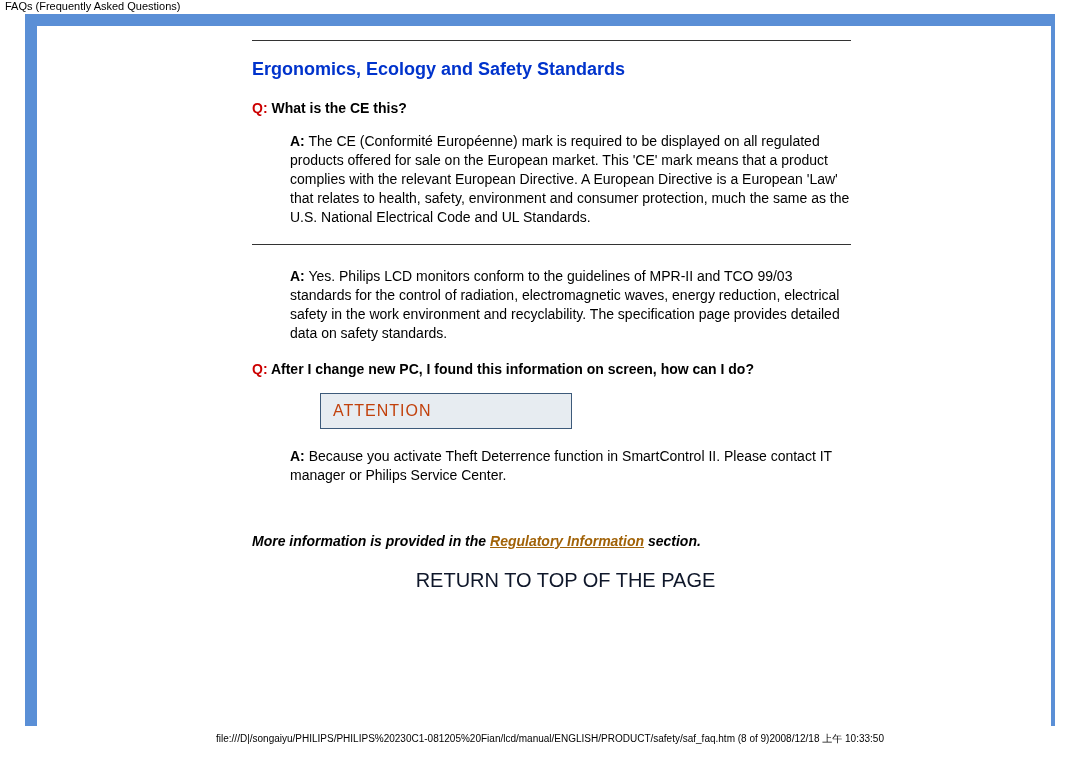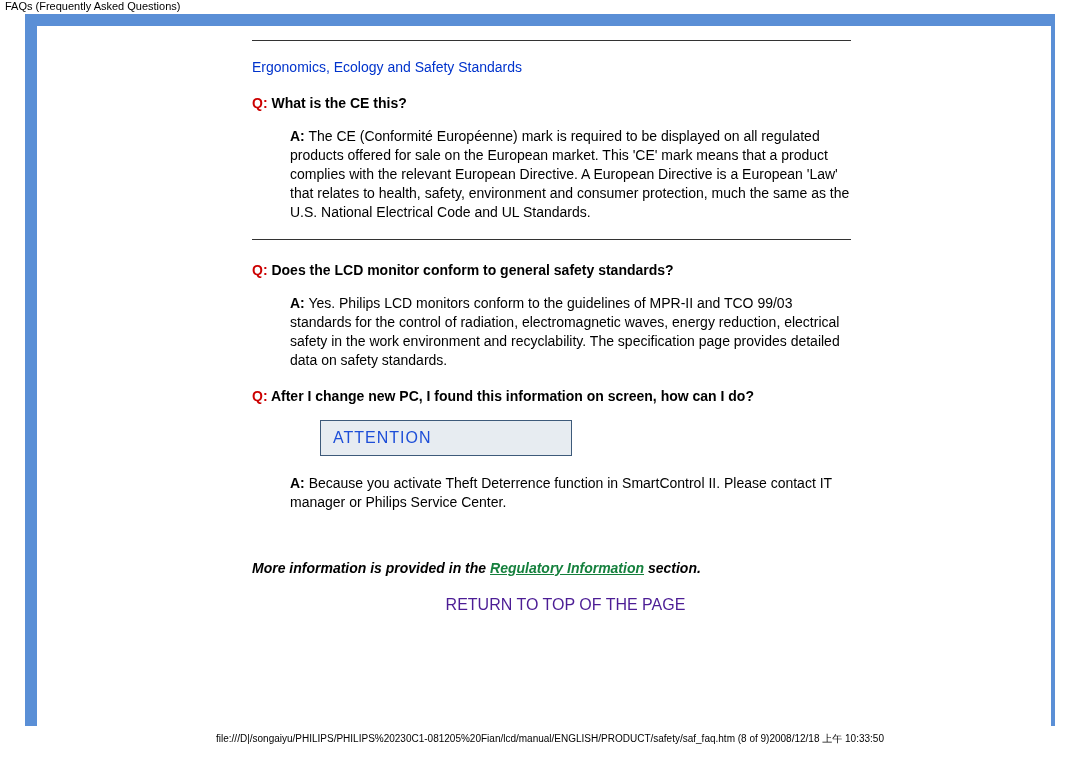--- a/index.html
+++ b/index.html
@@ -31,22 +31,22 @@
     padding: 10px 0 20px 0;
   }
   .top-rule {
     border: none;
     border-top: 1px solid #333;
     margin: 4px 0 18px 0;
     width: 100%;
   }
   .section-heading {
     color: #0033cc;
-    font-weight: normal;
-    font-size: 14px;
+    font-weight: bold;
+    font-size: 18px;
     margin-bottom: 20px;
   }
   .q-line {
     font-weight: bold;
     margin-bottom: 16px;
   }
   .q-prefix {
     color: #cc0000;
     font-weight: bold;
   }
@@ -67,49 +67,49 @@
     margin: 14px 0 18px 68px;
   }
   .attention-box {
     width: 250px;
     border: 1px solid #3d5a7a;
     background: #7e92ae;
     font-family: Arial, sans-serif;
   }
   .attention-header {
     background: #e7ecf1;
-    color: #1d4ed8;
+    color: #c2410c;
     font-size: 16px;
     padding: 8px 12px;
     letter-spacing: 1px;
   }
   .attention-body {
     color: #b8c4d0;
     font-size: 14px;
     padding: 30px 12px 40px 22px;
   }
   .more-info {
     font-style: italic;
     font-weight: bold;
     margin-top: 48px;
     margin-bottom: 20px;
   }
   .reg-link {
-    color: #15803d;
+    color: #a16207;
     font-style: italic;
     font-weight: bold;
   }
   .return-link {
     text-align: center;
     margin-top: 10px;
   }
   .return-link a {
-    color: #4c1d95;
+    color: #0f172a;
     text-decoration: none;
-    font-size: 16px;
+    font-size: 20px;
     margin-left: 28px;
   }
   .footer-path {
     font-size: 10px;
     color: #000;
     padding: 6px 5px 12px 25px;
     text-align: center;
   }
 </style>
 </head>
@@ -126,23 +126,20 @@
 
     <div class="q-line">
       <span class="q-prefix">Q:</span><span> What is the CE this?</span>
     </div>
     <div class="answer-block">
       <span class="a-prefix">A:</span><span> The CE (Conformité Européenne) mark is required to be displayed on all regulated products offered for sale on the European market. This 'CE' mark means that a product complies with the relevant European Directive. A European Directive is a European 'Law' that relates to health, safety, environment and consumer protection, much the same as the U.S. National Electrical Code and UL Standards.</span>
     </div>
 
     <hr class="mid-rule">
 
-    <div class="q-line">
-      <span class="q-prefix">Q:</span><span> Does the LCD monitor conform to general safety standards?</span>
-    </div>
     <div class="answer-block">
       <span class="a-prefix">A:</span><span> Yes. Philips LCD monitors conform to the guidelines of MPR-II and TCO 99/03 standards for the control of radiation, electromagnetic waves, energy reduction, electrical safety in the work environment and recyclability. The specification page provides detailed data on safety standards.</span>
     </div>
 
     <div class="q-line">
       <span class="q-prefix">Q:</span><span> After I change new PC, I found this information on screen, how can I do?</span>
     </div>
 
     <div class="attention-box-wrap">
       <div class="attention-box">

